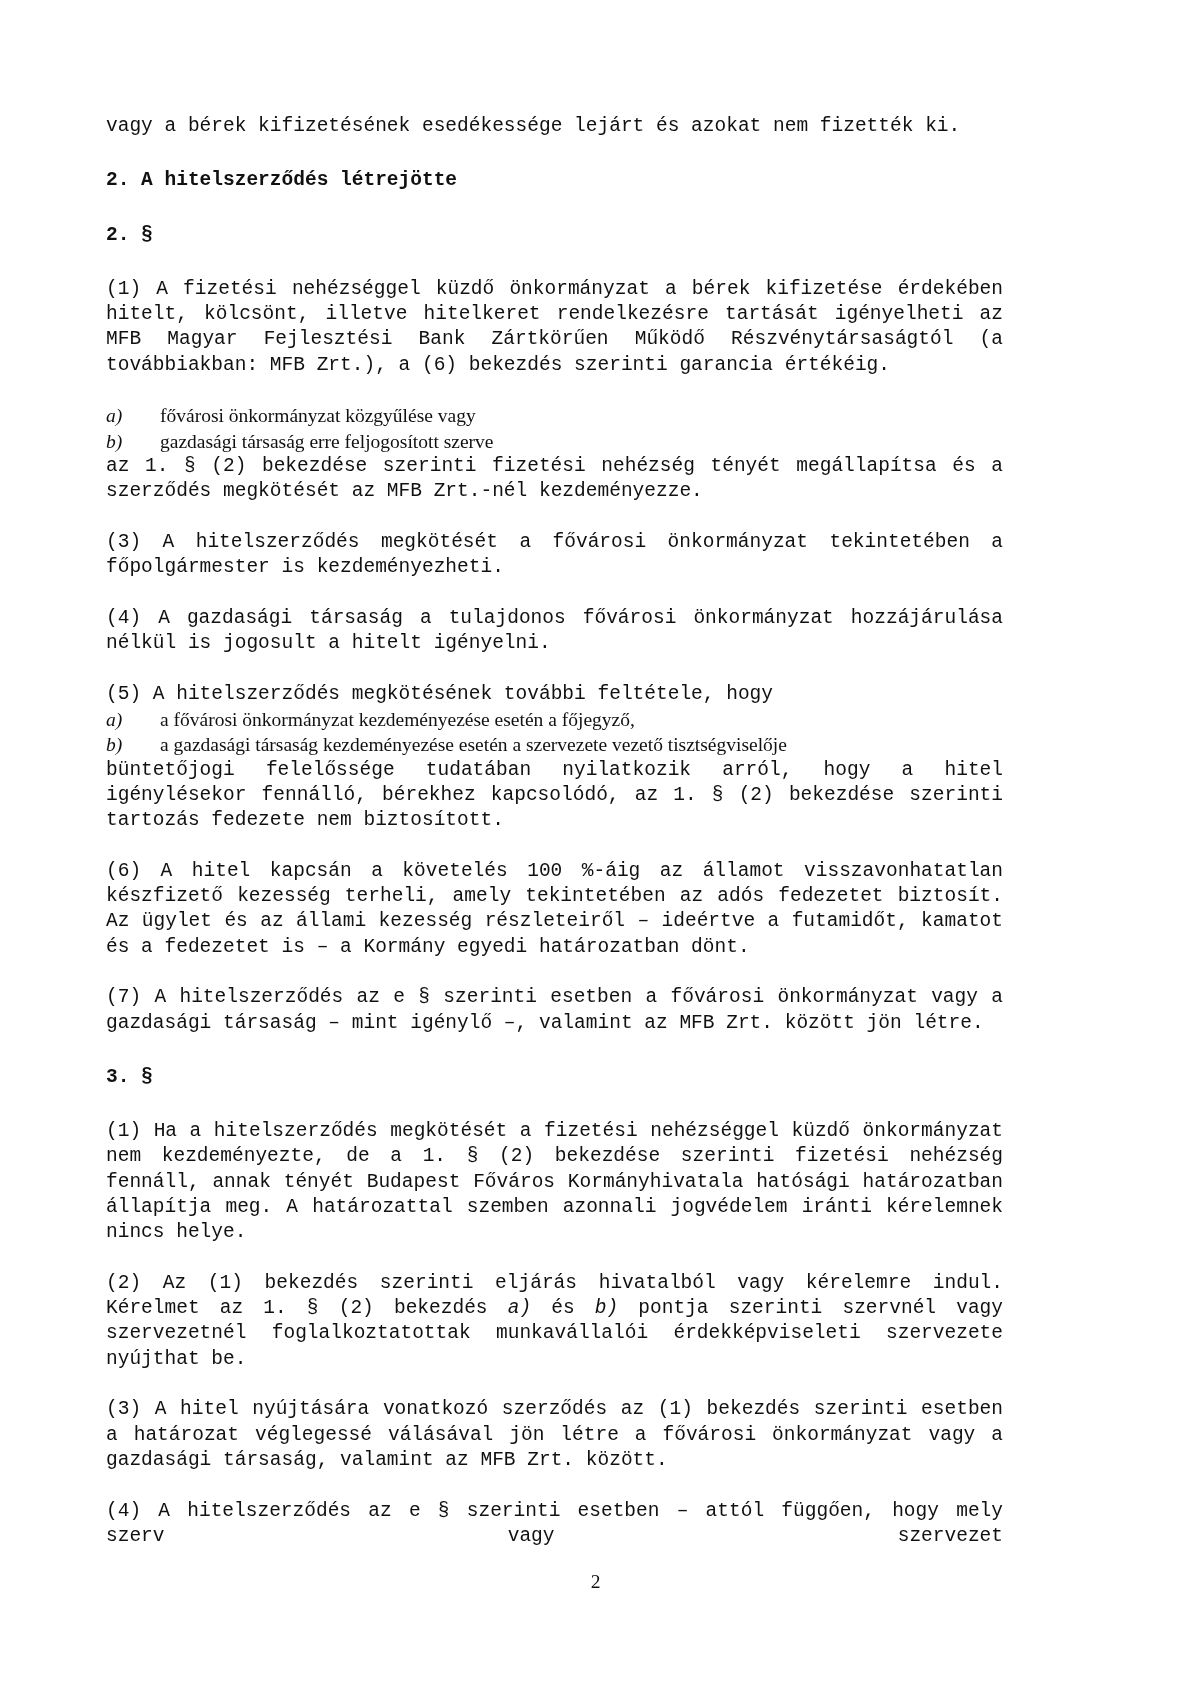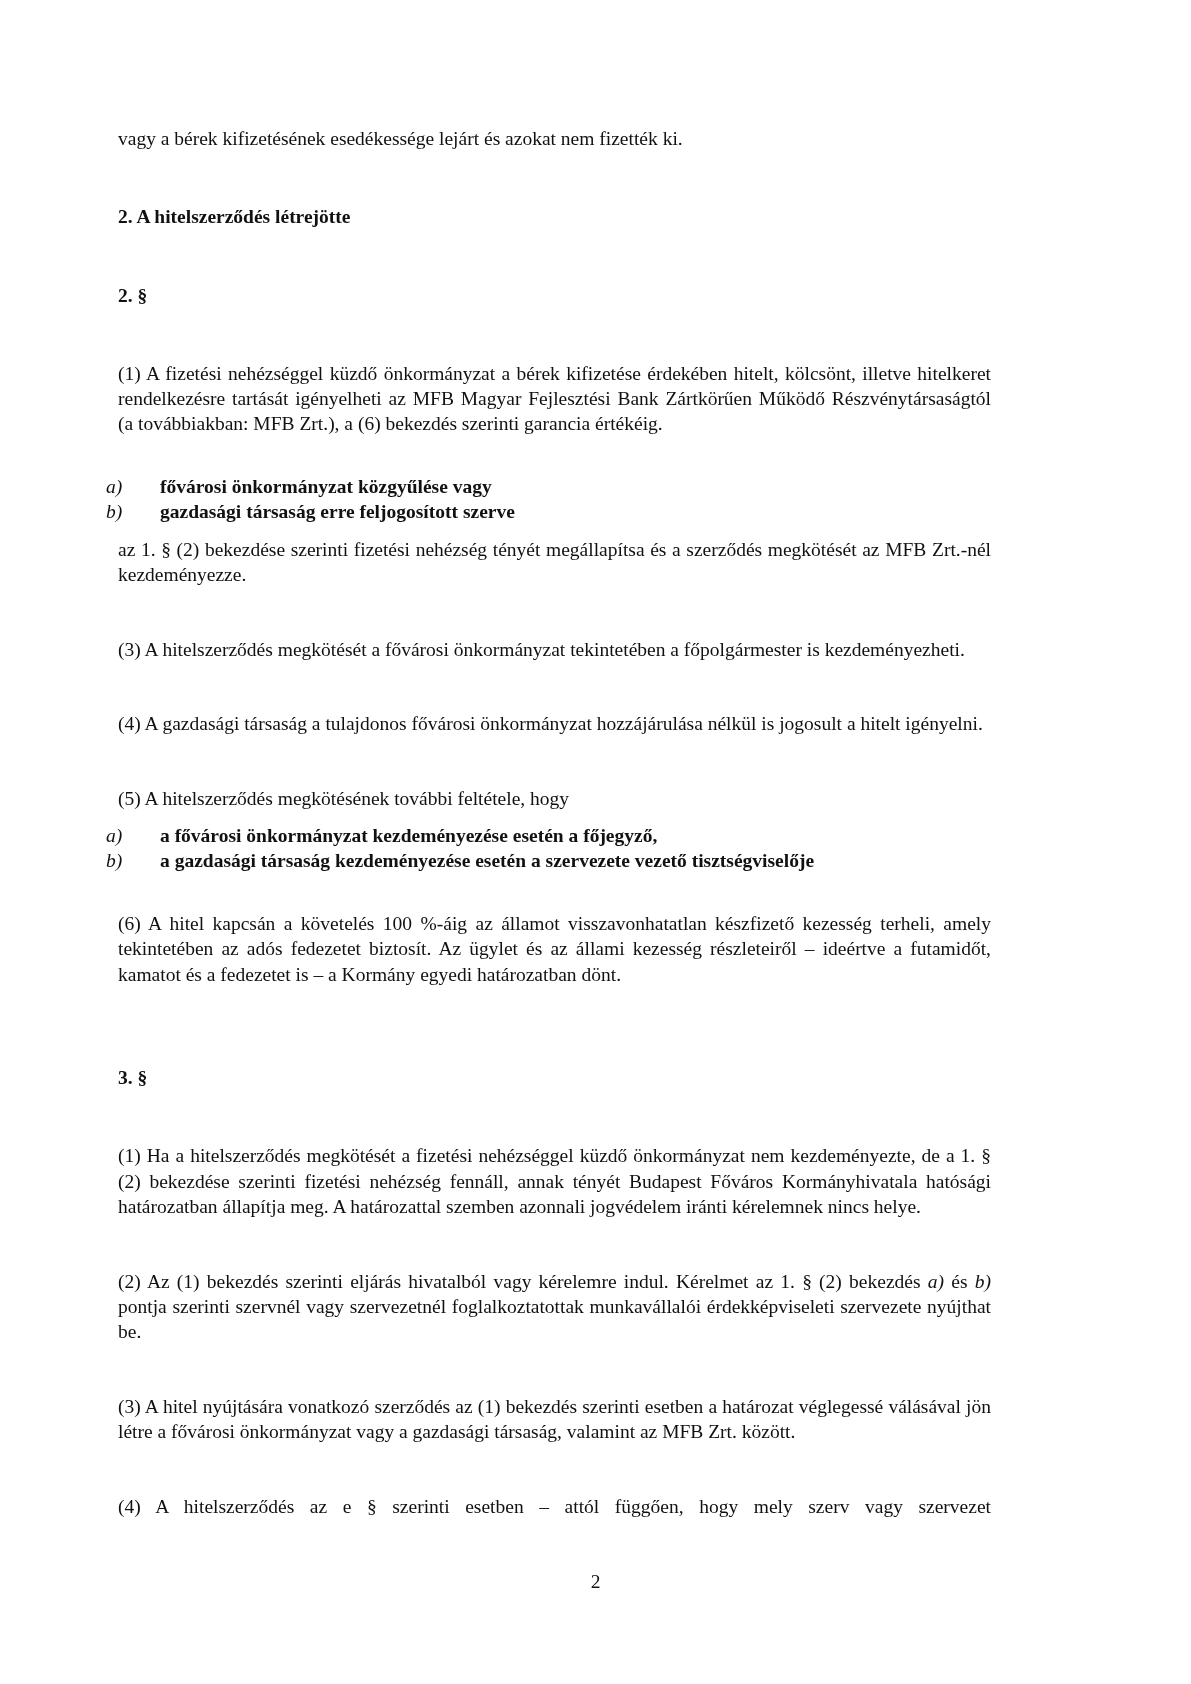--- a/index.html
+++ b/index.html
@@ -1,26 +1,26 @@
 <!DOCTYPE html>
 <html><head>
 <meta charset="utf-8">
 <style>
   html, body { margin: 0; padding: 0; background: #ffffff; }
   body { width: 1191px; height: 1684px; position: relative; overflow: hidden; }
   .page {
     position: absolute; left: 106px; top: 114px; width: 897px;
     font-family: "Liberation Serif", serif; font-size: 19.5px; line-height: 25.3px; color: #111;
   }
-  p { margin: 12px; text-align: justify; }
+  p { margin: 0; text-align: justify; font-family: Liberation Mono, monospace; }
   .gap { height: 25.3px; }
   .heading { text-align: left; font-weight: bold; }
   .list-row { display: flex; }
   .list-row .lbl { width: 54px; font-style: italic; flex: none; }
-  .list-row .txt { flex: 1; font-weight: bold; }
+  .list-row .txt { flex: 1; }
   .ital { font-style: italic; }
   .pagenum {
     position: absolute; left: 0; width: 1191px; top: 1571px; text-align: center;
     font-family: "Liberation Serif", serif; font-size: 19.5px; color: #111;
   }
 </style>
 </head>
 <body>
 
 <div class="page">
@@ -53,25 +53,27 @@
 
   <p>(5) A hitelszerződés megkötésének további feltétele, hogy</p>
   <div class="list-row">
     <span class="lbl">a)</span>
     <span class="txt">a fővárosi önkormányzat kezdeményezése esetén a főjegyző,</span>
   </div>
   <div class="list-row">
     <span class="lbl">b)</span>
     <span class="txt">a gazdasági társaság kezdeményezése esetén a szervezete vezető tisztségviselője</span>
   </div>
+  <p>büntetőjogi felelőssége tudatában nyilatkozik arról, hogy a hitel igénylésekor fennálló, bérekhez kapcsolódó, az 1. § (2) bekezdése szerinti tartozás fedezete nem biztosított.</p>
   <div class="gap"></div>
 
   <p>(6) A hitel kapcsán a követelés 100 %-áig az államot visszavonhatatlan készfizető kezesség terheli, amely tekintetében az adós fedezetet biztosít. Az ügylet és az állami kezesség részleteiről – ideértve a futamidőt, kamatot és a fedezetet is – a Kormány egyedi határozatban dönt.</p>
   <div class="gap"></div>
 
+  <p>(7) A hitelszerződés az e § szerinti esetben a fővárosi önkormányzat vagy a gazdasági társaság – mint igénylő –, valamint az MFB Zrt. között jön létre.</p>
   <div class="gap" style="height:29px"></div>
 
   <p class="heading">3. §</p>
   <div class="gap" style="height:29px"></div>
 
   <p>(1) Ha a hitelszerződés megkötését a fizetési nehézséggel küzdő önkormányzat nem kezdeményezte, de a 1. § (2) bekezdése szerinti fizetési nehézség fennáll, annak tényét Budapest Főváros Kormányhivatala hatósági határozatban állapítja meg. A határozattal szemben azonnali jogvédelem iránti kérelemnek nincs helye.</p>
   <div class="gap"></div>
 
   <p><span>(2) Az (1) bekezdés szerinti eljárás hivatalból vagy kérelemre indul. Kérelmet az 1. § (2) bekezdés </span><span class="ital">a)</span><span> és </span><span class="ital">b)</span><span> pontja szerinti szervnél vagy szervezetnél foglalkoztatottak munkavállalói érdekképviseleti szervezete nyújthat be.</span></p>
   <div class="gap"></div>

